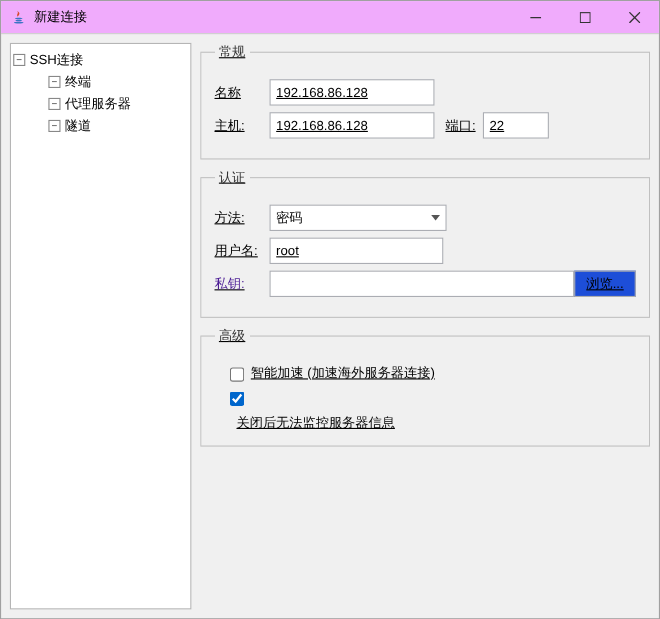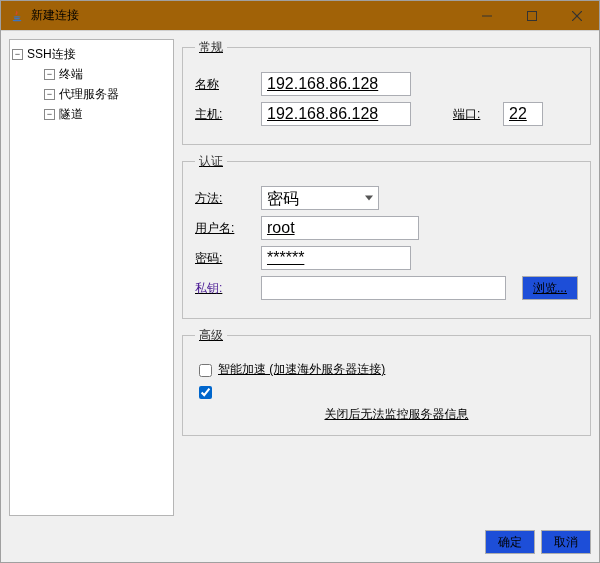--- a/index.html
+++ b/index.html
@@ -14,21 +14,21 @@
     width: 600px;
     height: 563px;
     background: #f0f0f0;
     border: 1px solid #a0a0a0;
     display: flex;
     flex-direction: column;
     box-shadow: 0 0 8px rgba(0,0,0,0.15);
   }
   .titlebar {
     height: 30px;
-    background: #a16207;
+    background: #f0abfc;
     display: flex;
     align-items: center;
     border-bottom: 1px solid #d0d0d0;
   }
   .titlebar .app-icon {
     width: 16px; height: 16px;
     margin: 0 6px 0 8px;
     display: inline-flex; align-items: center; justify-content: center;
   }
   .titlebar .title { flex: 0 0 auto; font-size: 12px; }
@@ -94,31 +94,31 @@
   fieldset.group > legend {
     padding: 0 4px;
     font-size: 12px;
     color: #333;
   }
 
   .row {
     display: flex;
     align-items: center;
     margin: 6px 0;
-    gap: 16px;
+    gap: 0;
   }
   .row .lbl {
     width: 50px;
     text-align: left;
     color: #000;
   }
   .row .lbl.disabled { color: #4c1d95; }
   input[type=text], input[type=password], textarea, select {
     font-family: inherit;
-    font-size: 16px;
+    font-size: 12px;
     border: 1px solid #abadb3;
     background: #fff;
     padding: 3px 5px;
     height: 24px;
   }
   textarea { height: 52px; resize: none; }
   select {
     height: 24px;
     padding: 2px 18px 2px 5px;
     appearance: none;
@@ -144,29 +144,29 @@
     background: #1d4ed8;
     height: 24px;
     padding: 0 10px;
     font-family: inherit;
     font-size: 12px;
     cursor: pointer;
   }
 
   .check-row {
     display: flex; align-items: center;
-    margin: 6px 4px;
+    margin: 6px 14px;
     gap: 6px;
   }
   .check-row input[type=checkbox] {
     width: 13px; height: 13px; margin: 2px 0 0 0;
     accent-color: #0066cc;
   }
   .check-row .clabel { line-height: 1.5; }
-  .note { margin: 0 0 0 20px; line-height: 1.5; text-align: center; }
+  .note { margin: 0 0 0 20px; line-height: 1.5; }
 
   .footer {
     display: flex;
     justify-content: flex-end;
     gap: 6px;
     padding: 6px 8px 8px 0;
   }
   .footer .btn { min-width: 50px; }
 </style>
 </head>
@@ -231,41 +231,37 @@
         <legend>常规</legend>
         <div class="row">
           <span class="lbl">名称</span>
           <input type="text" style="width: 150px;" value="192.168.86.128">
         </div>
         <div class="row">
           <span class="lbl">主机:</span>
           <input type="text" style="width: 150px;" value="192.168.86.128">
           <span style="width:10px"></span>
           <span class="lbl" style="width:34px">端口:</span>
-          <input type="text" style="width: 40px;" value="22">
+          <input type="text" style="width: 60px;" value="22">
         </div>
       </fieldset>
 
       <fieldset class="group">
         <legend>认证</legend>
         <div class="row">
           <span class="lbl">方法:</span>
           <span class="select-wrap">
-            <select style="width:118px">
+            <select style="width:161px">
               <option>密码</option>
             </select>
           </span>
         </div>
         <div class="row">
           <span class="lbl">用户名:</span>
           <input type="text" style="width: 158px;" value="root">
-        </div>
-        <div class="row">
-          <span class="lbl">密码:</span>
-          <input type="text" style="width: 150px;" value="******">
         </div>
         <div class="row">
           <span class="lbl disabled">私钥:</span>
           <input type="text" style="flex: 1 1 0%;" value="">
           <button class="btn">浏览...</button>
         </div>
       </fieldset>
 
       <fieldset class="group">
         <legend>高级</legend>
@@ -275,18 +271,14 @@
         </div>
         <div class="check-row">
           <input type="checkbox" checked="" style="">
         </div>
         <div class="note">关闭后无法监控服务器信息</div>
       </fieldset>
 
     </div>
   </div>
 
-  <div class="footer">
-    <button class="btn">确定</button>
-    <button class="btn">取消</button>
-  </div>
 
 </div>
 
 </body></html>

